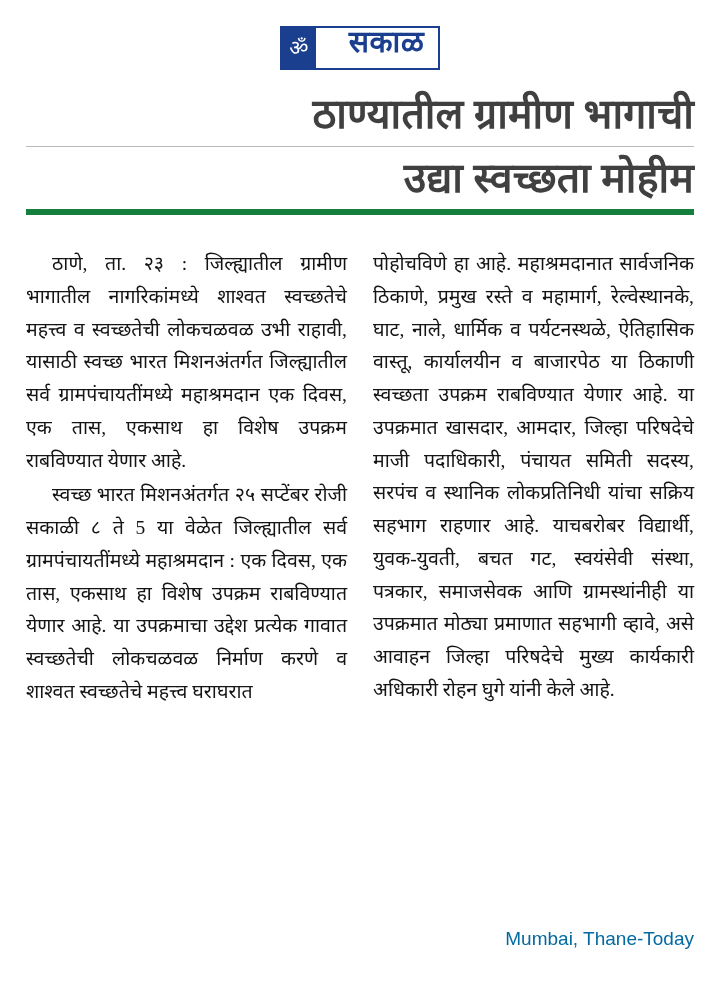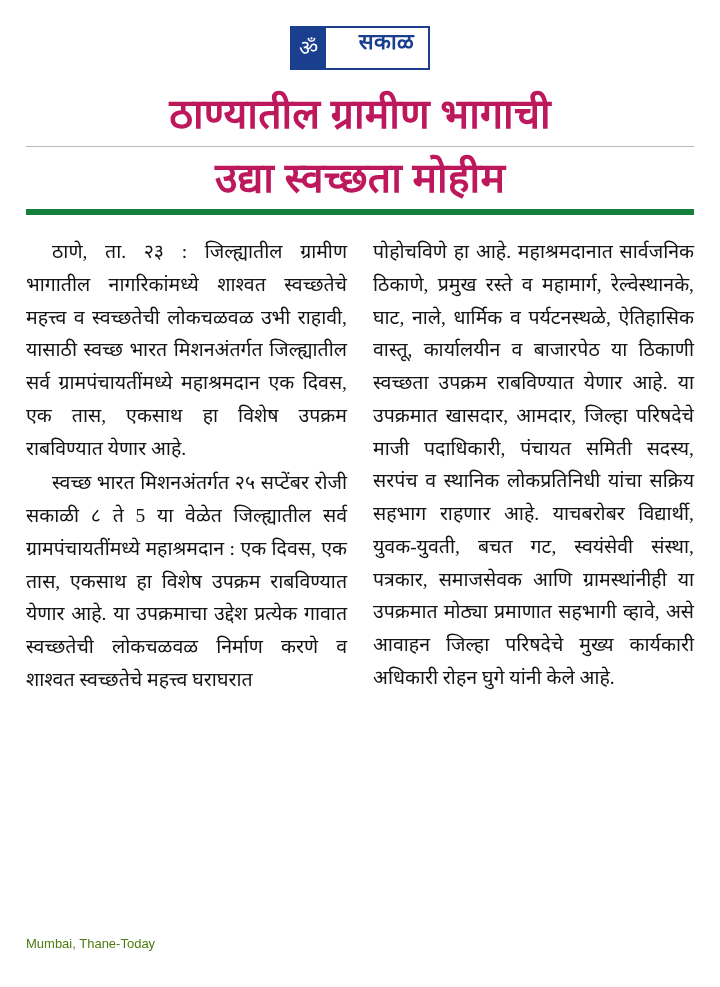--- a/index.html
+++ b/index.html
@@ -43,40 +43,40 @@
     align-items: center;
     justify-content: center;
     font-size: 21px;
     font-family: "DejaVu Sans", sans-serif;
     line-height: 1;
   }
   .masthead-name {
     color: #1b3f8f;
     font-family: "Liberation Serif", "DejaVu Serif", serif;
     font-weight: bold;
-    font-size: 22px;
+    font-size: 30px;
     letter-spacing: 0.5px;
     padding: 0 14px 12px 12px;
     display: flex;
     align-items: center;
     line-height: 1;
     margin-left: 21px;
   }
 
   
   .headline {
     width: 100%;
-    text-align: center;
+    text-align: right;
     font-weight: bold;
     font-size: 41px;
     line-height: 1.38;
     letter-spacing: 0.2px;
     margin: 2px 0 8px 0;
     padding: 0 2px;
-    color: #be185d;
+    color: #404040;
   }
   .headline .hl-line {
     display: block;
     border-bottom: 1px solid #b9b9b9;
     padding-bottom: 3px;
     margin-bottom: 3px;
   }
   .headline .hl-line:last-child {
     border-bottom: 6px solid #15803d;
   }
@@ -91,38 +91,38 @@
   }
   .col {
     width: 50%;
     font-size: 19.5px;
     line-height: 1.68;
     text-align: justify;
     text-justify: inter-word;
     color: #141414;
   }
   .col p {
-    margin: 0 0 0 0;
+    margin: 12px 0 0 0;
     text-indent: 26px;
   }
   .col p + p {
     margin-top: 2px;
   }
   .col p.no-indent {
     text-indent: 0;
   }
 
   
   .footer {
     width: 100%;
-    text-align: left;
+    text-align: right;
     font-family: "Liberation Sans", sans-serif;
-    font-size: 13px;
+    font-size: 19px;
     line-height: 1.5;
-    color: #4d7c0f;
+    color: #0369a1;
     padding-bottom: 24px;
     margin-top: 12px;
   }
   .footer .f-line { display: block; }
 </style>
 </head>
 <body>
 
 <div class="page">
 

